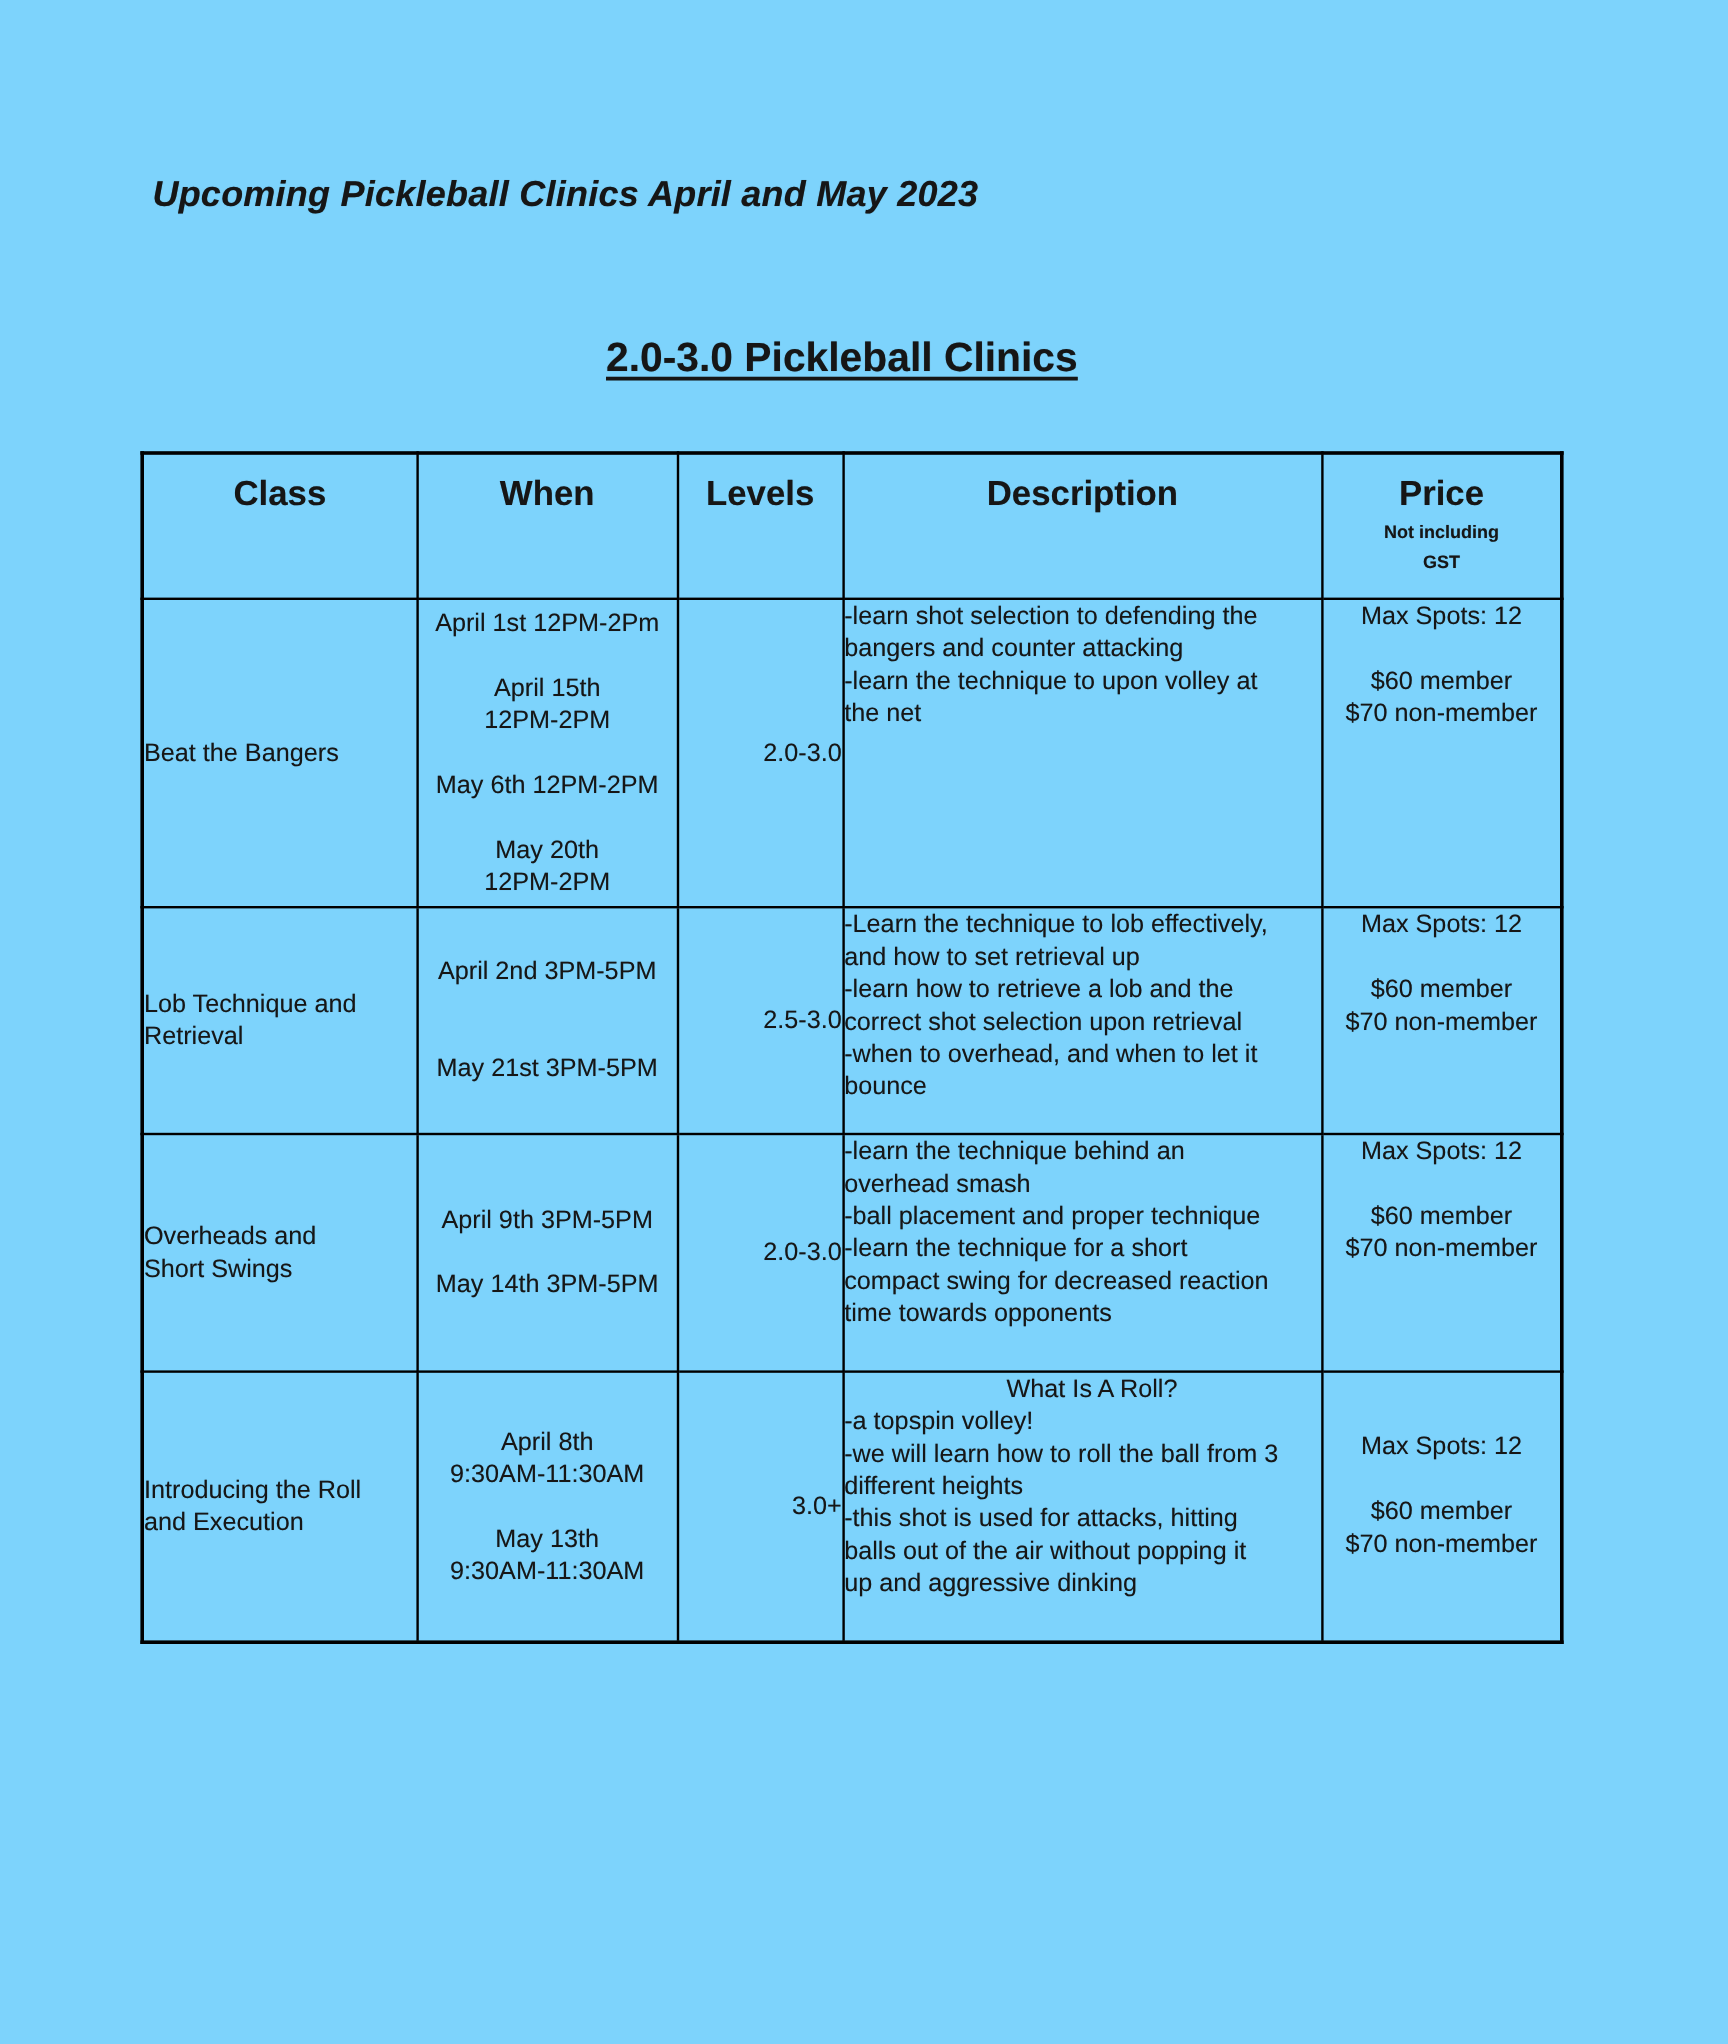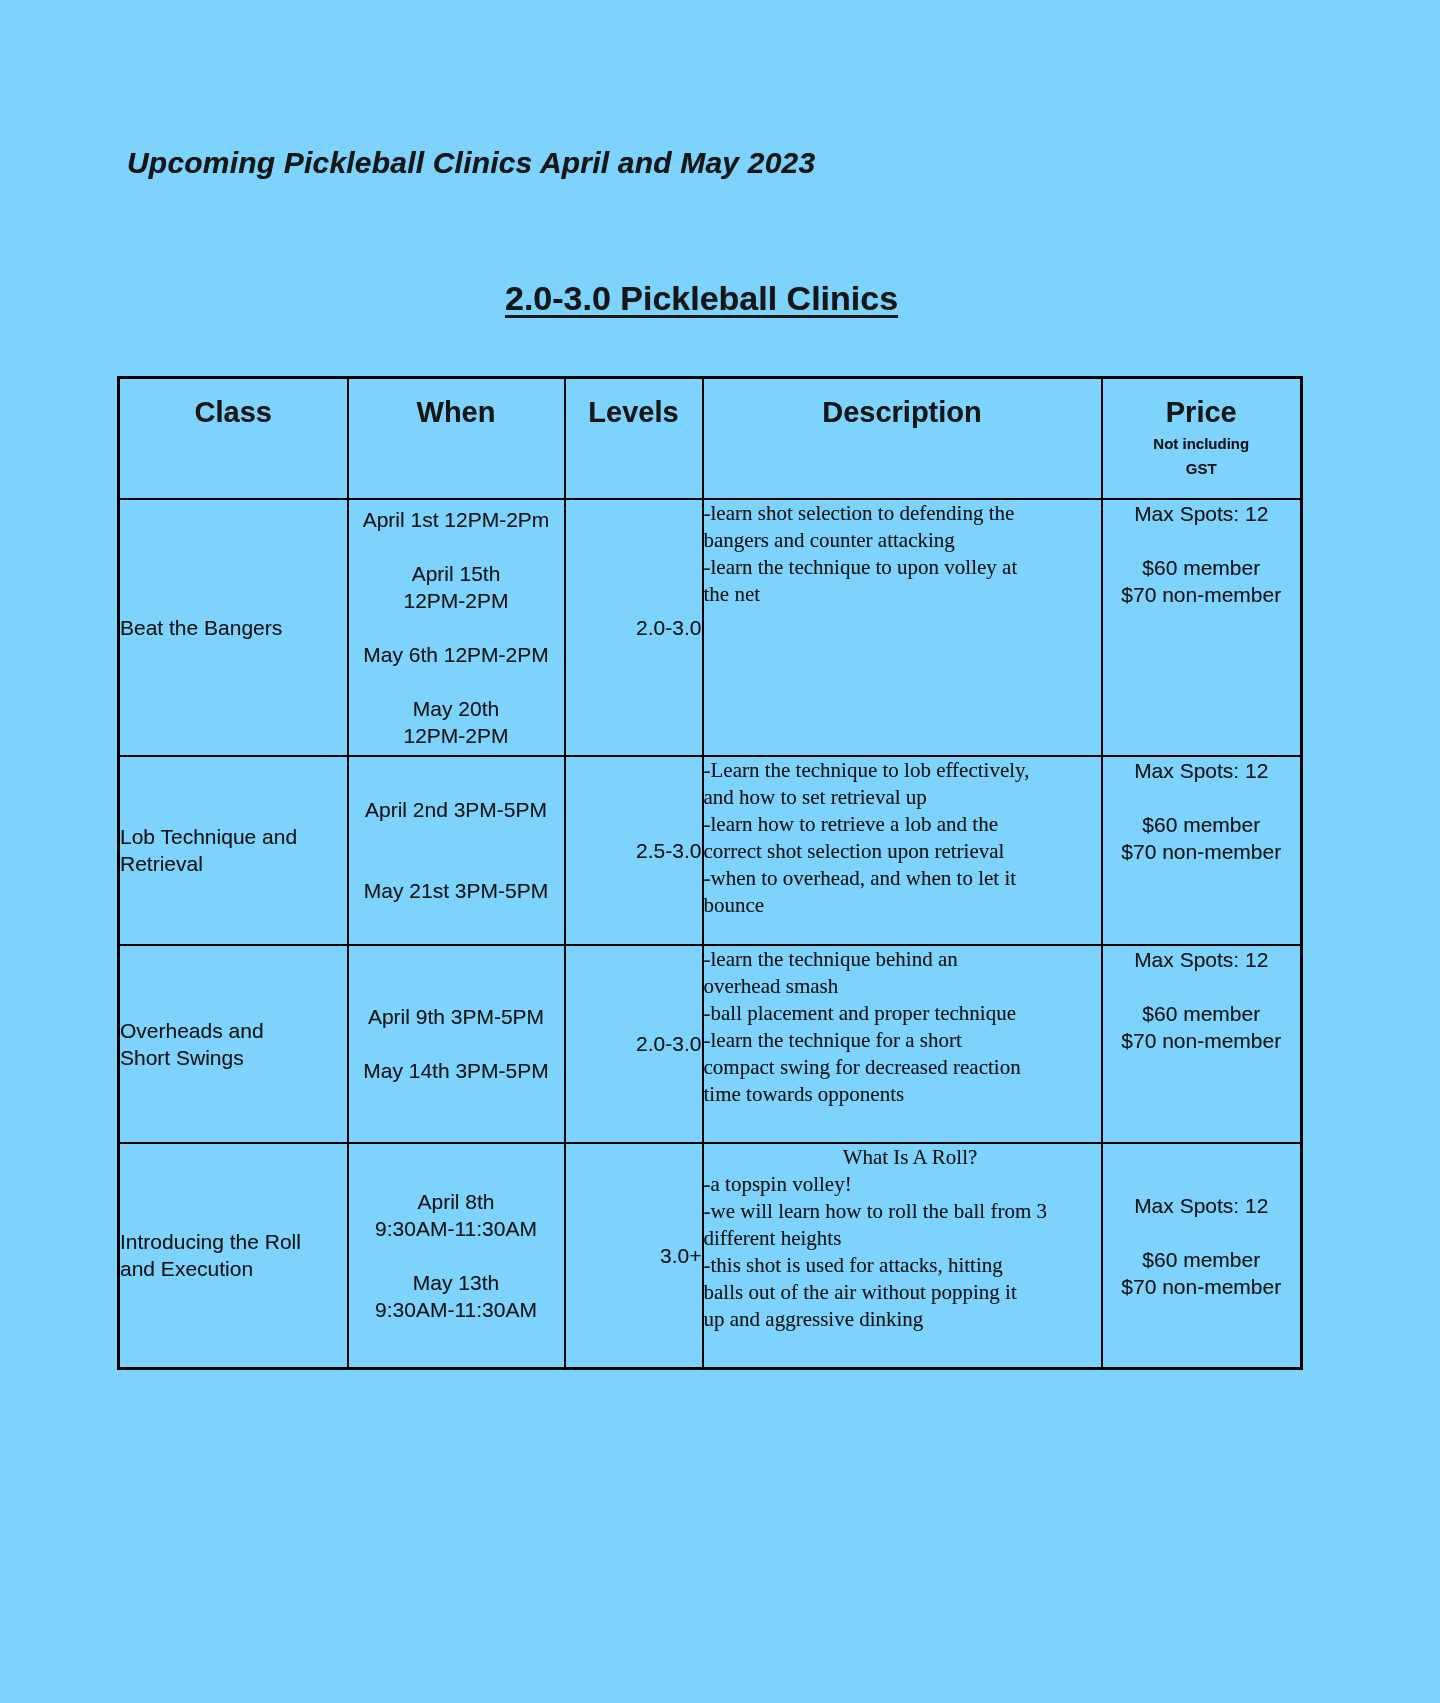--- a/index.html
+++ b/index.html
@@ -40,21 +40,21 @@
   
   tr.hd{height:121px;}
   tr.hd th{vertical-align:top;padding-top:16px;font-weight:bold;text-align:center;}
   .hd-label{font-size:29px;line-height:34px;font-weight:bold;}
   .hd-note{font-size:15px;line-height:25px;font-weight:bold;margin-top:2px;}
   
   tr.r0{height:257px;} tr.r1{height:189px;} tr.r2{height:198px;} tr.r3{height:226px;}
   td.c-class{vertical-align:middle;text-align:left;}
   td.c-when{vertical-align:middle;text-align:center;}
   td.c-levels{vertical-align:middle;text-align:right;}
-  td.c-desc{vertical-align:top;text-align:left;padding:16px 8px 0 9px;font-family:Liberation Serif, serif;}
+  td.c-desc{vertical-align:top;text-align:left;padding:16px 8px 0 9px;}
   td.c-price{vertical-align:top;text-align:center;padding-top:14px;}
   td.c-price.price-lower{padding-top:48px;}
   .ln{min-height:27px;}
   .desc-title{text-align:center;padding-left:16px;}
 </style>
 </head>
 <body>
 
 <div class="page">
 

